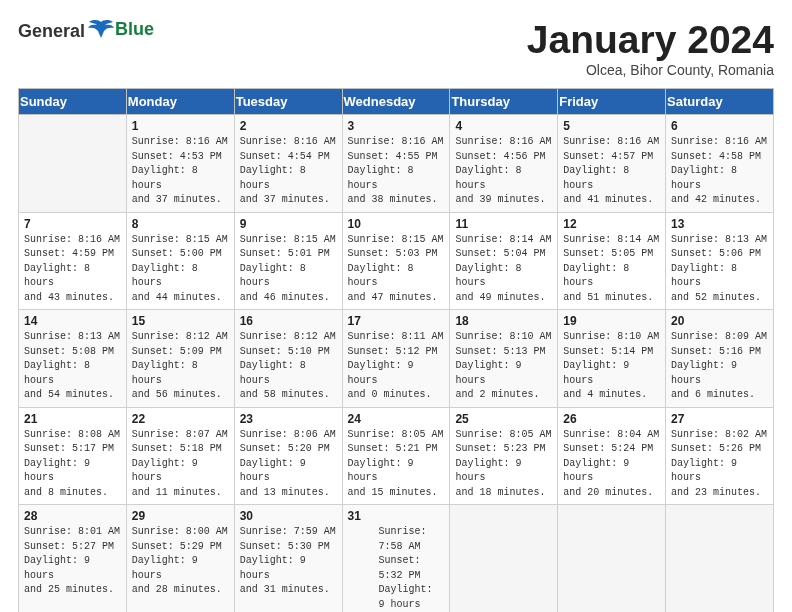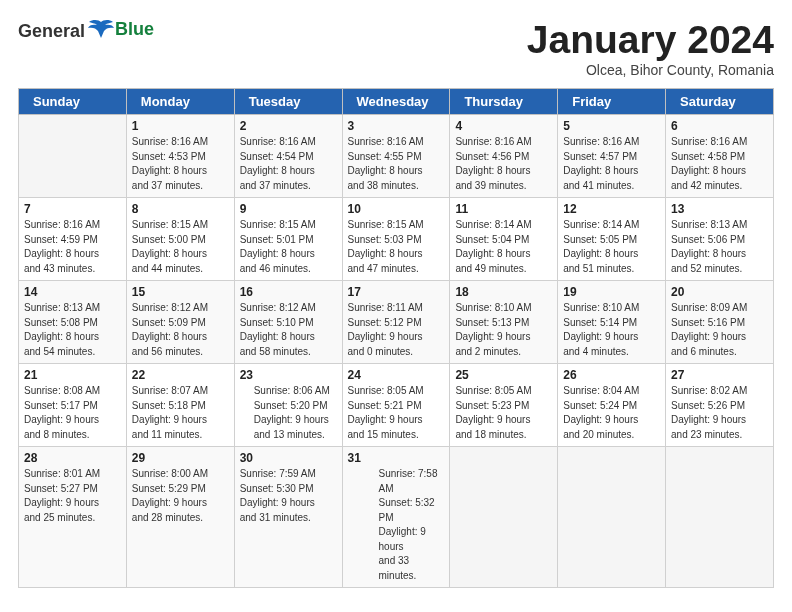--- a/index.html
+++ b/index.html
@@ -39,21 +39,21 @@
     }
     table {
       width: 100%;
       border-collapse: collapse;
       table-layout: fixed;
     }
     th {
       background-color: #2563b0;
       color: #fff;
       text-align: left;
-      padding: 5px 14px;
+      padding: 5px 1px;
       font-size: 13px;
       font-weight: bold;
       border: 1px solid #c0c0c0;
     }
     td {
       vertical-align: top;
       padding: 4px 5px;
       font-size: 10.2px;
       color: #222;
       border: 1px solid #d0d0d0;
@@ -65,20 +65,21 @@
     .day-num {
       font-size: 12px;
       font-weight: bold;
       display: block;
       margin-bottom: 2px;
     }
     .day-info {
       font-size: 10px;
       line-height: 1.45;
       color: #333;
+      font-family: Liberation Mono, monospace;
     }
     .empty { background: #f5f5f5 !important; }
   </style>
 </head>
 <body>
 
 <div class="page">
   <div class="header">
     <div class="logo">
       <div style="display:flex;flex-direction:row;align-items:center;line-height:1.1;">
@@ -269,21 +270,21 @@
           </td>
           <td>
             <span class="day-num">22</span>
             <div class="day-info" style="white-space: pre-line;">Sunrise: 8:07 AM
 Sunset: 5:18 PM
 Daylight: 9 hours
 and 11 minutes.</div>
           </td>
           <td>
             <span class="day-num">23</span>
-            <div class="day-info" style="white-space: pre-line; margin-left: 14px;">Sunrise: 8:06 AM
+            <div class="day-info" style="white-space: pre-line;">Sunrise: 8:06 AM
 Sunset: 5:20 PM
 Daylight: 9 hours
 and 13 minutes.</div>
           </td>
           <td>
             <span class="day-num">24</span>
             <div class="day-info" style="white-space: pre-line;">Sunrise: 8:05 AM
 Sunset: 5:21 PM
 Daylight: 9 hours
 and 15 minutes.</div>

